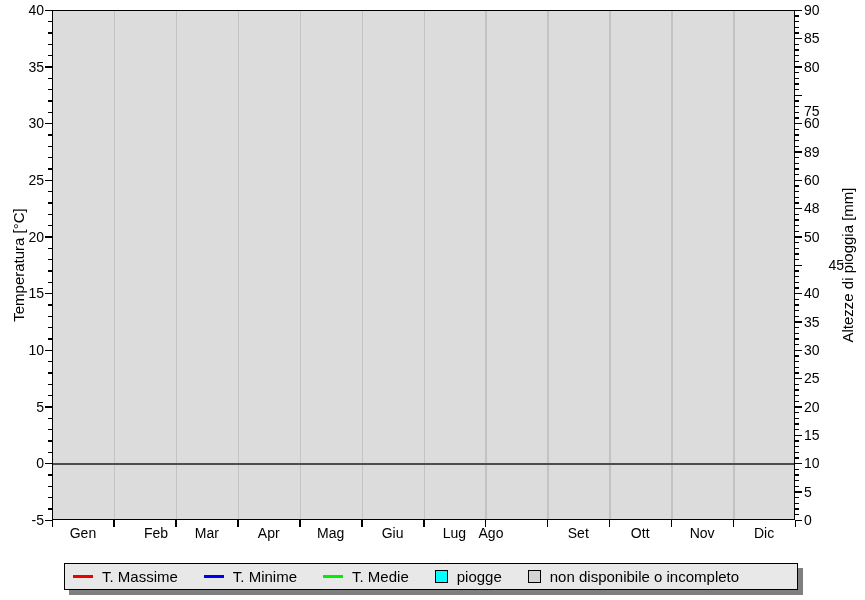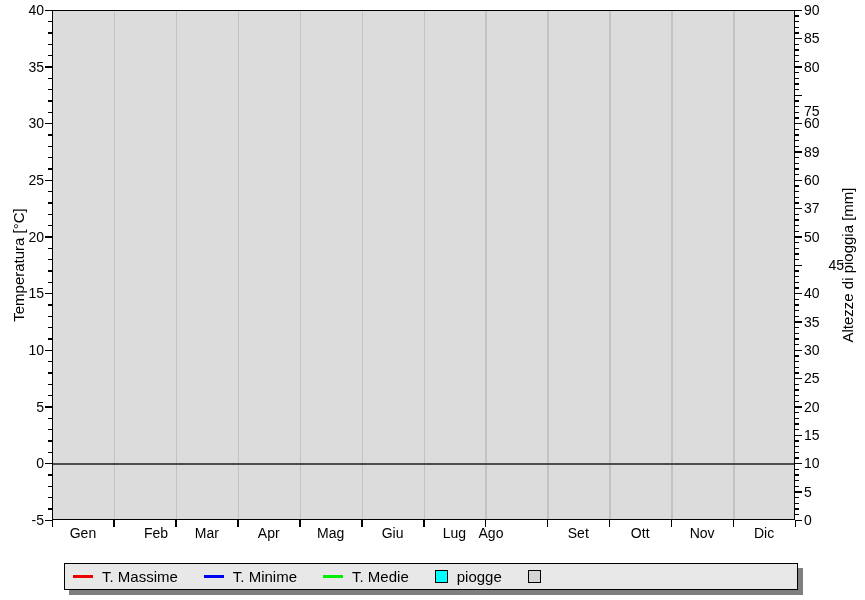--- a/index.html
+++ b/index.html
@@ -172,21 +172,21 @@
     <div class="tick" style="left: 795px; top: 253.167px; width: 4px;"></div>
     <div class="tick" style="left: 795px; top: 247.5px; width: 4px;"></div>
     <div class="tick" style="left: 795px; top: 241.833px; width: 4px;"></div>
     <div class="tick" style="left: 795px; top: 236.167px; width: 7px;"></div>
     <div class="ticklabel right" style="left: 804px; width: 40px; top: 228.667px;">50</div>
     <div class="tick" style="left: 795px; top: 230.5px; width: 4px;"></div>
     <div class="tick" style="left: 795px; top: 224.833px; width: 4px;"></div>
     <div class="tick" style="left: 795px; top: 219.167px; width: 4px;"></div>
     <div class="tick" style="left: 795px; top: 213.5px; width: 4px;"></div>
     <div class="tick" style="left: 795px; top: 207.833px; width: 7px;"></div>
-    <div class="ticklabel right" style="left: 804px; width: 40px; top: 200.333px;">37</div>
+    <div class="ticklabel right" style="left: 804px; width: 40px; top: 200.333px;">48</div>
     <div class="tick" style="left: 795px; top: 202.167px; width: 4px;"></div>
     <div class="tick" style="left: 795px; top: 196.5px; width: 4px;"></div>
     <div class="tick" style="left: 795px; top: 190.833px; width: 4px;"></div>
     <div class="tick" style="left: 795px; top: 185.167px; width: 4px;"></div>
     <div class="tick" style="left: 795px; top: 179.5px; width: 7px;"></div>
     <div class="ticklabel right" style="left: 804px; width: 40px; top: 172px;">60</div>
     <div class="tick" style="left: 795px; top: 173.833px; width: 4px;"></div>
     <div class="tick" style="left: 795px; top: 168.167px; width: 4px;"></div>
     <div class="tick" style="left: 795px; top: 162.5px; width: 4px;"></div>
     <div class="tick" style="left: 795px; top: 156.833px; width: 4px;"></div>
@@ -261,14 +261,15 @@
   <div class="legend-item">
     <span class="marker line" style="background: rgb(0, 238, 0);"></span>
     <span>T. Medie</span>
   </div>
   <div class="legend-item">
     <span class="marker square" style="background: rgb(0, 255, 255);"></span>
     <span>piogge</span>
   </div>
   <div class="legend-item">
     <span class="marker square" style="background: rgb(212, 212, 212);"></span>
+    <span>non disponibile o incompleto</span>
   </div>
 </div>
 
 </body></html>

